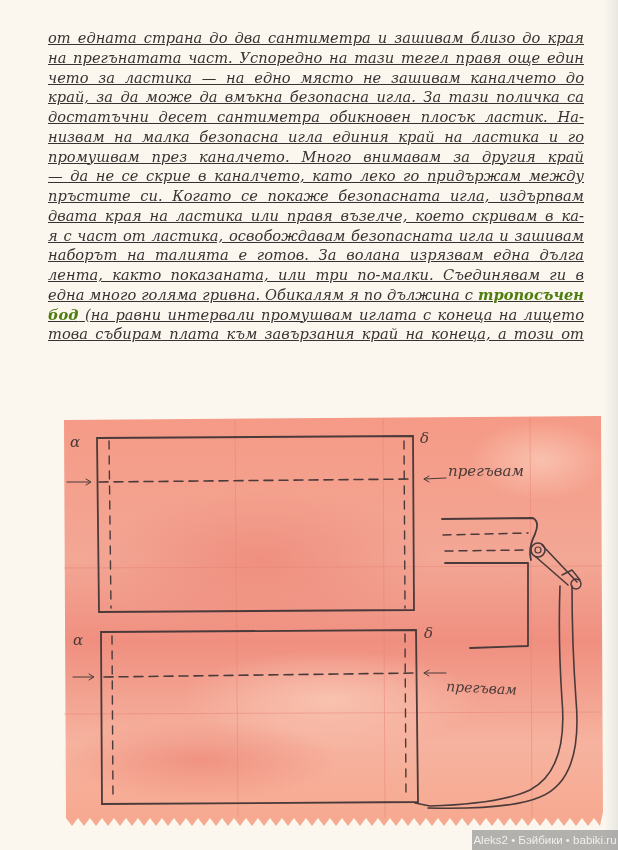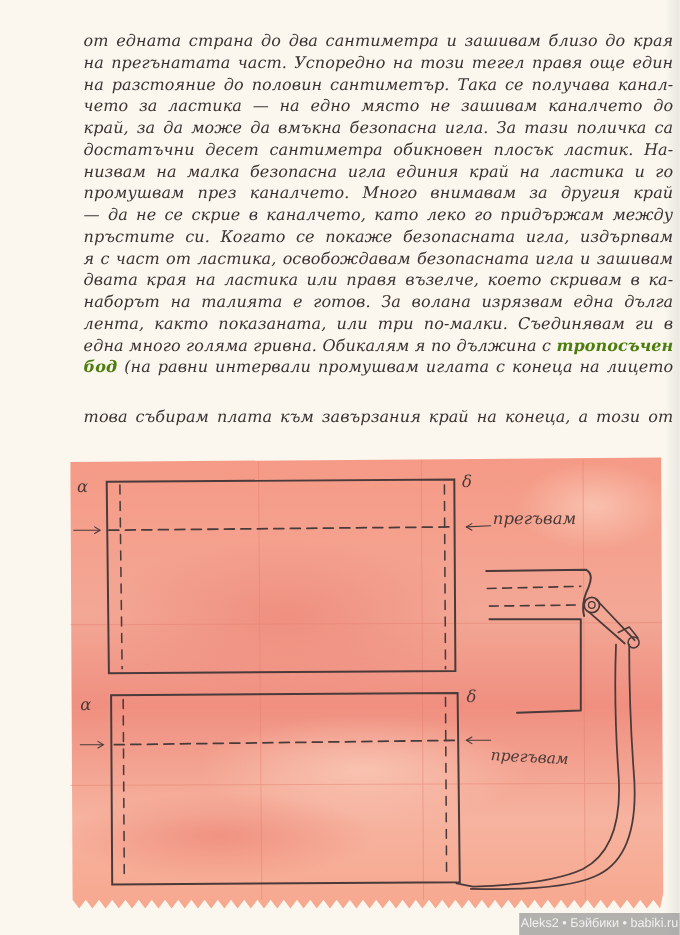--- a/index.html
+++ b/index.html
@@ -5,30 +5,31 @@
   html, body { margin: 0; padding: 0; }
   body {
     width: 618px; height: 850px; overflow: hidden; position: relative;
     background: #fbf7ee;
   }
   .page-shadow {
     position: absolute; right: 0; top: 0; width: 14px; height: 850px;
     background: linear-gradient(to right, rgba(255,255,255,0), rgba(220,220,215,0.6));
   }
   .text-block {
-    position: absolute; left: 76px; top: 28px; width: 536px;
+    position: absolute; left: 48px; top: 28px; width: 536px;
     font-family: "DejaVu Serif", serif; font-style: italic;
     font-size: 14.6px; line-height: 19.75px; color: #3a3232;
     letter-spacing: 0.05px;
+    text-decoration: underline;
   }
   .text-line {
     display: block; white-space: nowrap; text-align: justify;
     text-align-last: justify; height: 19.75px;
   }
-  .text-line.last { text-align-last: justify; margin-top: 26px; }
+  .text-line.last { text-align-last: justify; }
   .bold { font-weight: bold; font-style: italic; color: #4d7c0f; }
   .diagram {
     position: absolute; left: 0; top: 0; width: 618px; height: 850px;
   }
   .label-script {
     font-family: "DejaVu Serif", serif; font-style: italic; fill: #4a3a38;
   }
   .watermark {
     position: absolute; left: 472px; top: 830px; width: 146px; height: 36px;
     background: rgba(150,150,150,0.72);
@@ -36,31 +37,30 @@
     color: #f0f0f0; line-height: 20px; text-align: center;
   }
 </style>
 </head>
 <body>
 
 <div class="page-shadow"></div>
 
 <div class="text-block">
   <span class="text-line">от едната страна до два сантиметра и зашивам близо до края</span>
-  <span class="text-line">на прегънатата част. Успоредно на този тегел правя още един</span>
-  <span class="text-line">на разстояние до половин сантиметър. Така се получава канал-</span>
+  <span class="text-line">на прегънатата част. Успоредно на тази тегел правя още един</span>
   <span class="text-line">чето за ластика — на едно място не зашивам каналчето до</span>
   <span class="text-line">край, за да може да вмъкна безопасна игла. За тази поличка са</span>
   <span class="text-line">достатъчни десет сантиметра обикновен плосък ластик. На-</span>
   <span class="text-line">низвам на малка безопасна игла единия край на ластика и го</span>
   <span class="text-line">промушвам през каналчето. Много внимавам за другия край</span>
   <span class="text-line">— да не се скрие в каналчето, като леко го придържам между</span>
   <span class="text-line">пръстите си. Когато се покаже безопасната игла, издърпвам</span>
+  <span class="text-line">двата края на ластика или правя възелче, което скривам в ка-</span>
   <span class="text-line">я с част от ластика, освобождавам безопасната игла и зашивам</span>
-  <span class="text-line">двата края на ластика или правя възелче, което скривам в ка-</span>
   <span class="text-line">наборът на талията е готов. За волана изрязвам една дълга</span>
   <span class="text-line">лента, както показаната, или три по-малки. Съединявам ги в</span>
   <span class="text-line"><span>една много голяма гривна. Обикалям я по дължина с</span> <span class="bold">тропосъчен</span></span>
   <span class="text-line"><span class="bold">бод</span> <span>(на равни интервали промушвам иглата с конеца на лицето</span></span>
   <span class="text-line last">това събирам плата към завързания край на конеца, а този от</span>
 </div>
 
 <svg class="diagram" viewBox="0 0 618 850" xmlns="http://www.w3.org/2000/svg">
   <defs>
     <linearGradient id="pinkV" x1="0" y1="0" x2="0" y2="1">

